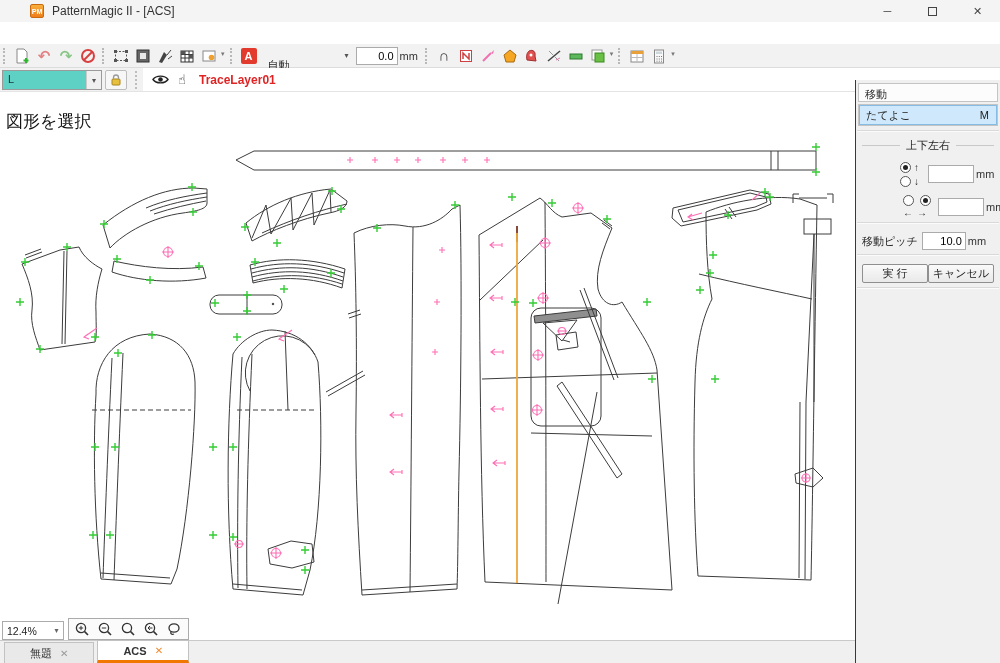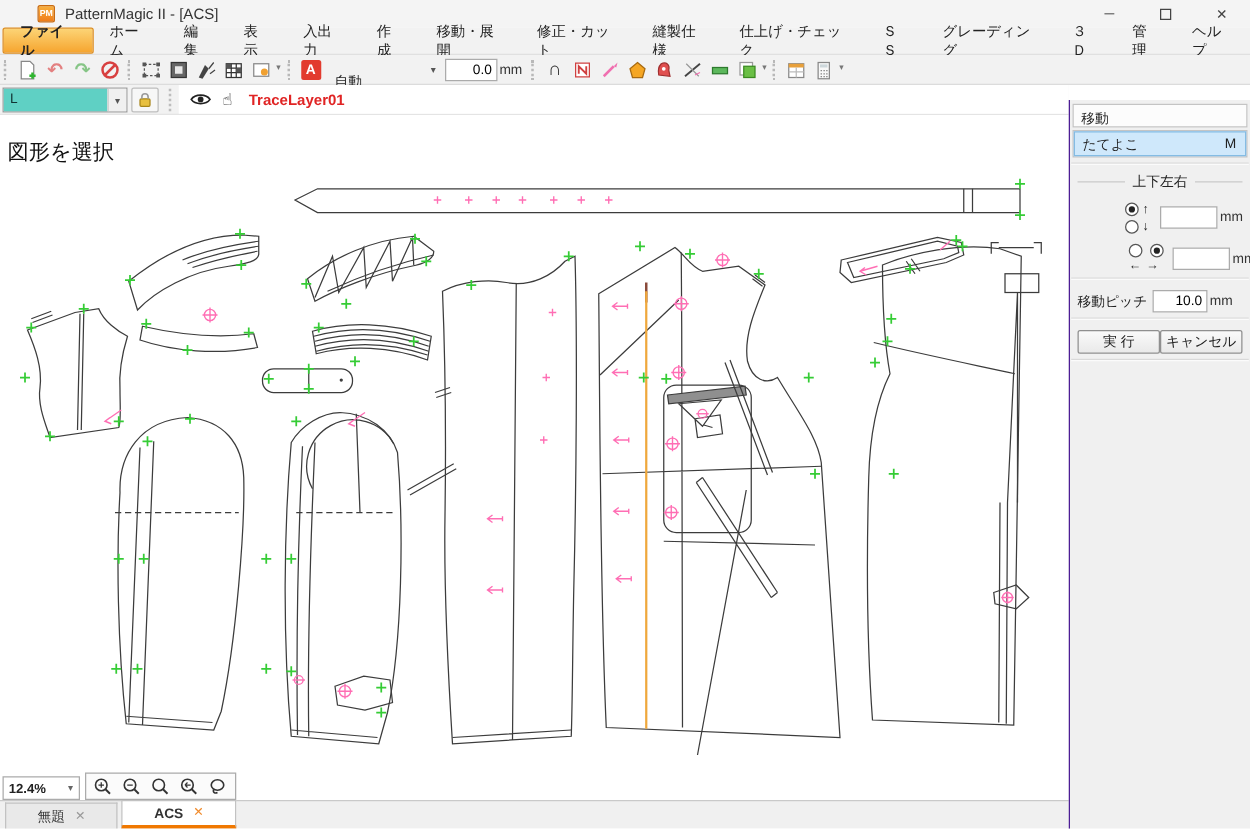--- a/index.html
+++ b/index.html
@@ -49,21 +49,21 @@
   .eyebtn,.handbtn { width:22px; height:20px; display:flex; align-items:center; justify-content:center; }
   .handbtn { font-size:13px; color:#222; }
   .layername { margin-left:6px; color:#e02424; font-weight:bold; font-size:12px; }
 
   
   .canvas { position:absolute; left:0; top:92px; width:855px; height:548px; background:#fff; overflow:hidden; }
   .hint { position:absolute; left:6px; top:18px; font-size:17px; color:#111; }
   .patternsvg { position:absolute; left:0; top:0; }
 
   
-  .zoombar { position:absolute; left:2px; top:526px; display:flex; align-items:center;font-weight:bold; }
+  .zoombar { position:absolute; left:2px; top:526px; display:flex; align-items:center; }
   .zoomcombo { display:flex; width:62px; height:19px; border:1px solid #ababab; background:#fff; margin-top:2px; }
   .zoomcombo .val { flex:1; font-size:10.5px; padding:3px 0 0 4px; color:#222; }
   .zoomcombo .arr { width:13px; color:#666; font-size:8px; text-align:center; padding-top:4px; }
   .zoomtools { display:flex; margin-left:4px; border:1px solid #ababab; background:#fbfbfb; height:22px; align-items:center; padding:0 2px; }
   .zbtn { width:23px; height:19px; display:flex; align-items:center; justify-content:center; }
 
   
   .tabbar { position:absolute; left:0; top:640px; width:855px; height:23px; background:#f0f0f0; border-top:1px solid #c9c9c9; display:flex; align-items:flex-end; padding-left:4px; }
   .tab { display:flex; align-items:center; height:21px; padding:0 25px; border:1px solid #c2c2c2; border-bottom:none; margin-right:3px; background:#e9e9e9; }
   .tab .lab { font-size:11px; color:#333; margin-right:8px; }
@@ -108,37 +108,20 @@
     <div class="apptitle">PatternMagic II - [ACS]</div>
     <div class="wincontrols">
       <div class="wbtn">─</div>
       <div class="wbtn max">
           <span></span>
         </div>
       <div class="wbtn">✕</div>
     </div>
   </div>
 
-  <div class="menubar">
-    <div class="menuitem active">ファイル</div>
-    <div class="menuitem">ホーム</div>
-    <div class="menuitem">編集</div>
-    <div class="menuitem">表示</div>
-    <div class="menuitem">入出力</div>
-    <div class="menuitem">作成</div>
-    <div class="menuitem">移動・展開</div>
-    <div class="menuitem">修正・カット</div>
-    <div class="menuitem">縫製仕様</div>
-    <div class="menuitem">仕上げ・チェック</div>
-    <div class="menuitem">ＳＳ</div>
-    <div class="menuitem">グレーディング</div>
-    <div class="menuitem">３Ｄ</div>
-    <div class="menuitem">管理</div>
-    <div class="menuitem">ヘルプ</div>
-  </div>
 
   <div class="toolbar">
     <div class="grip"></div>
     <div class="tbi">
       <svg width="18" height="18">
           <path d="M4,2 h7 l3,3 v11 h-10 z" fill="#fff" stroke="#888"></path>
           <path d="M13,11v5M10.5,13.5h5" stroke="#2fb52f" stroke-width="2" fill="none"></path>
         </svg>
     </div>
     <div class="tbi glyph-undo">

